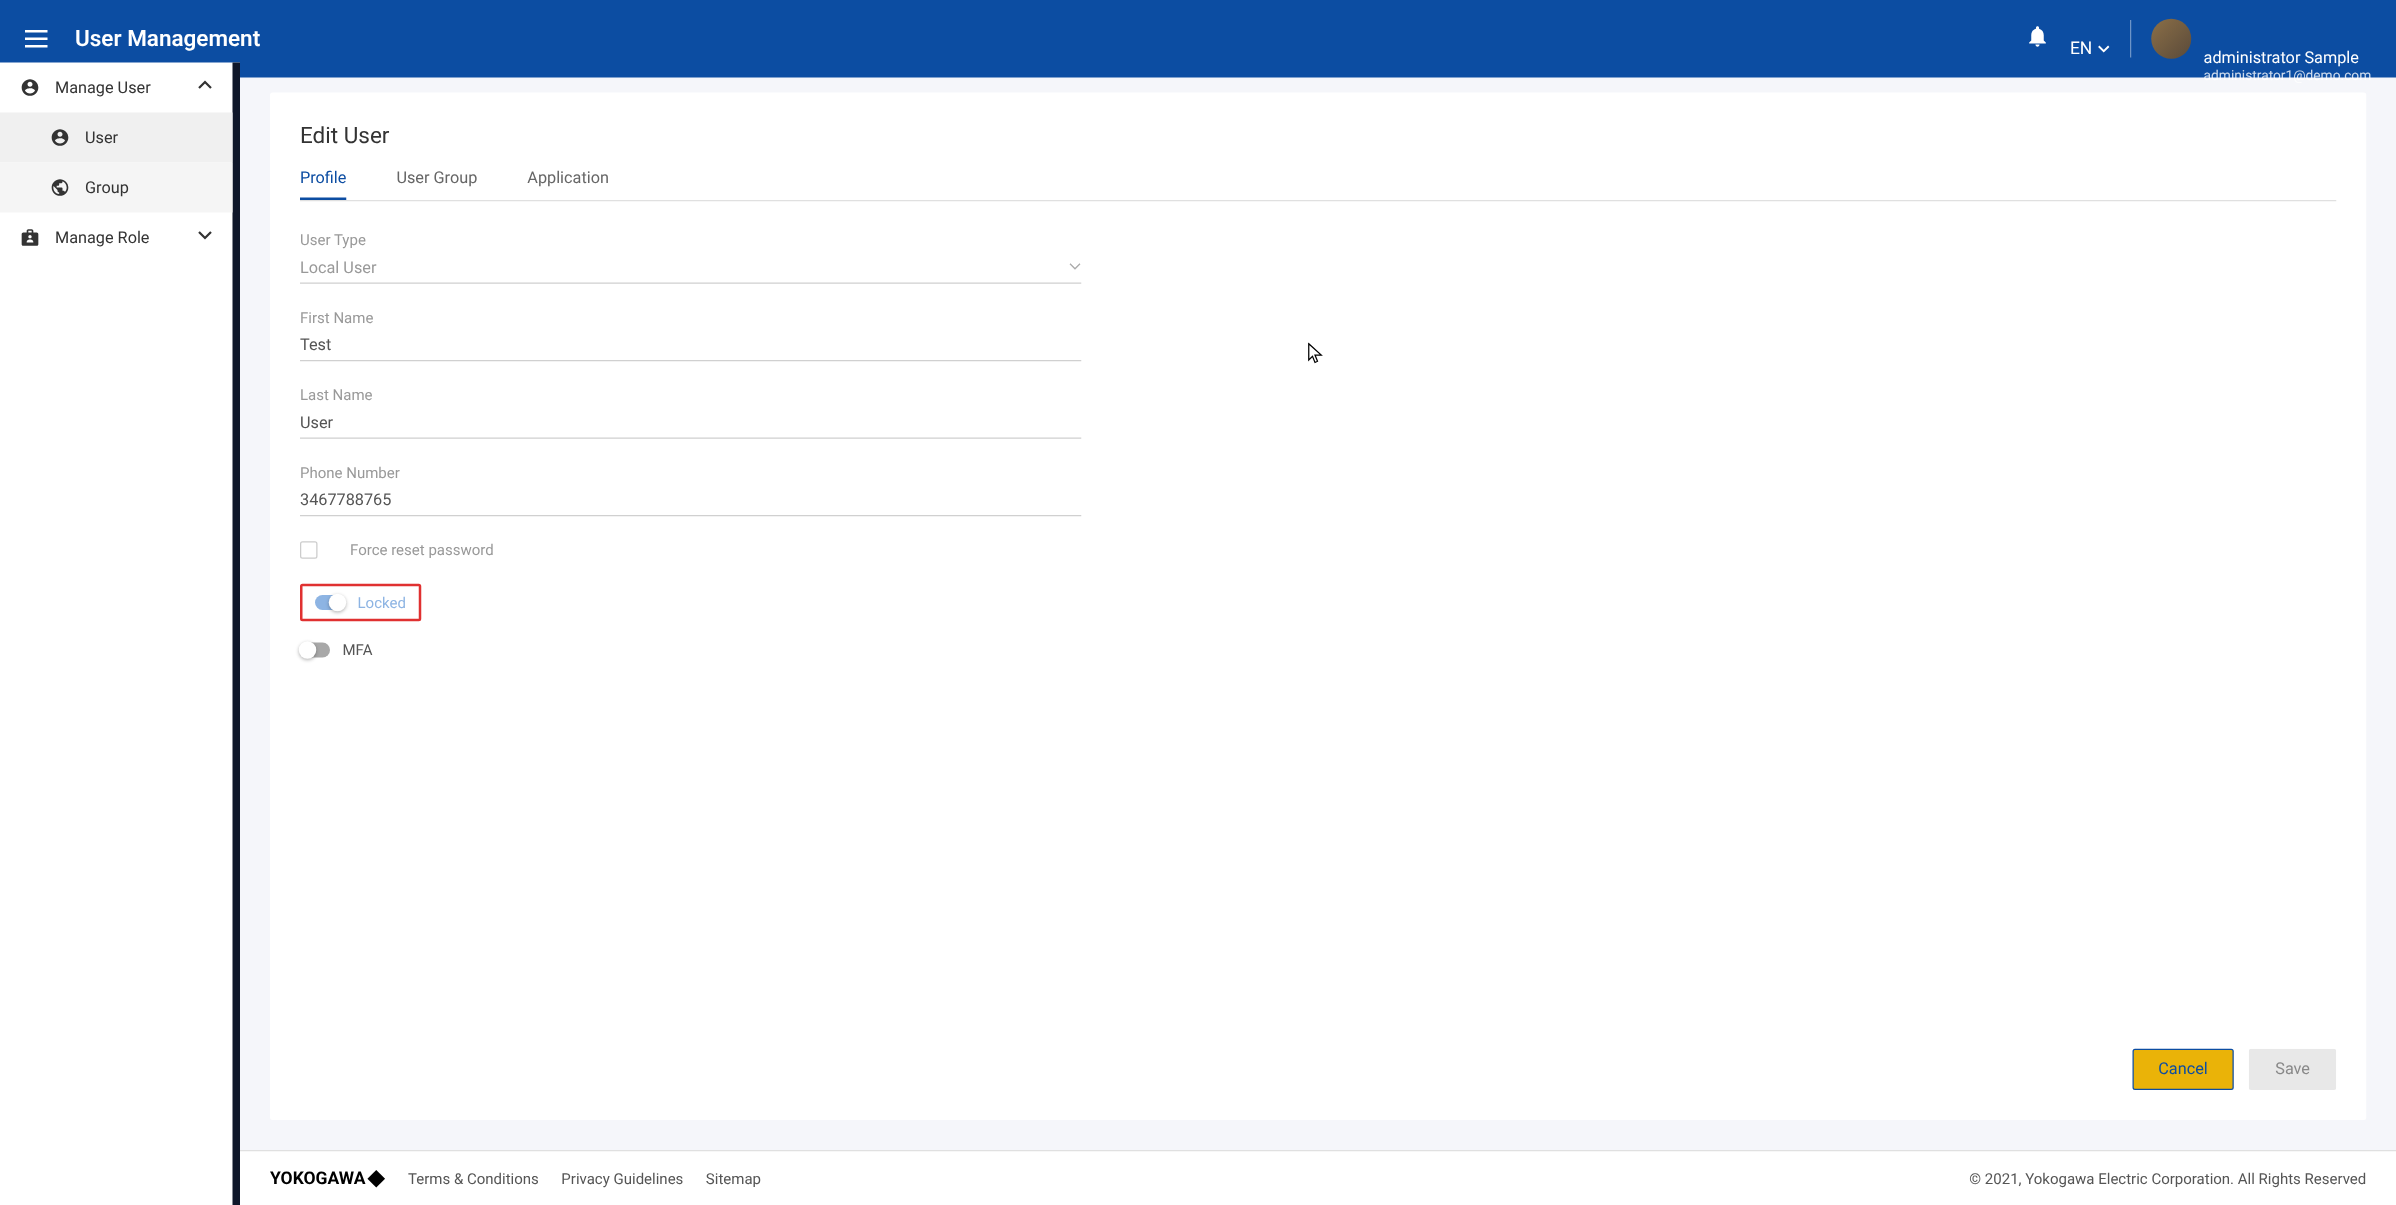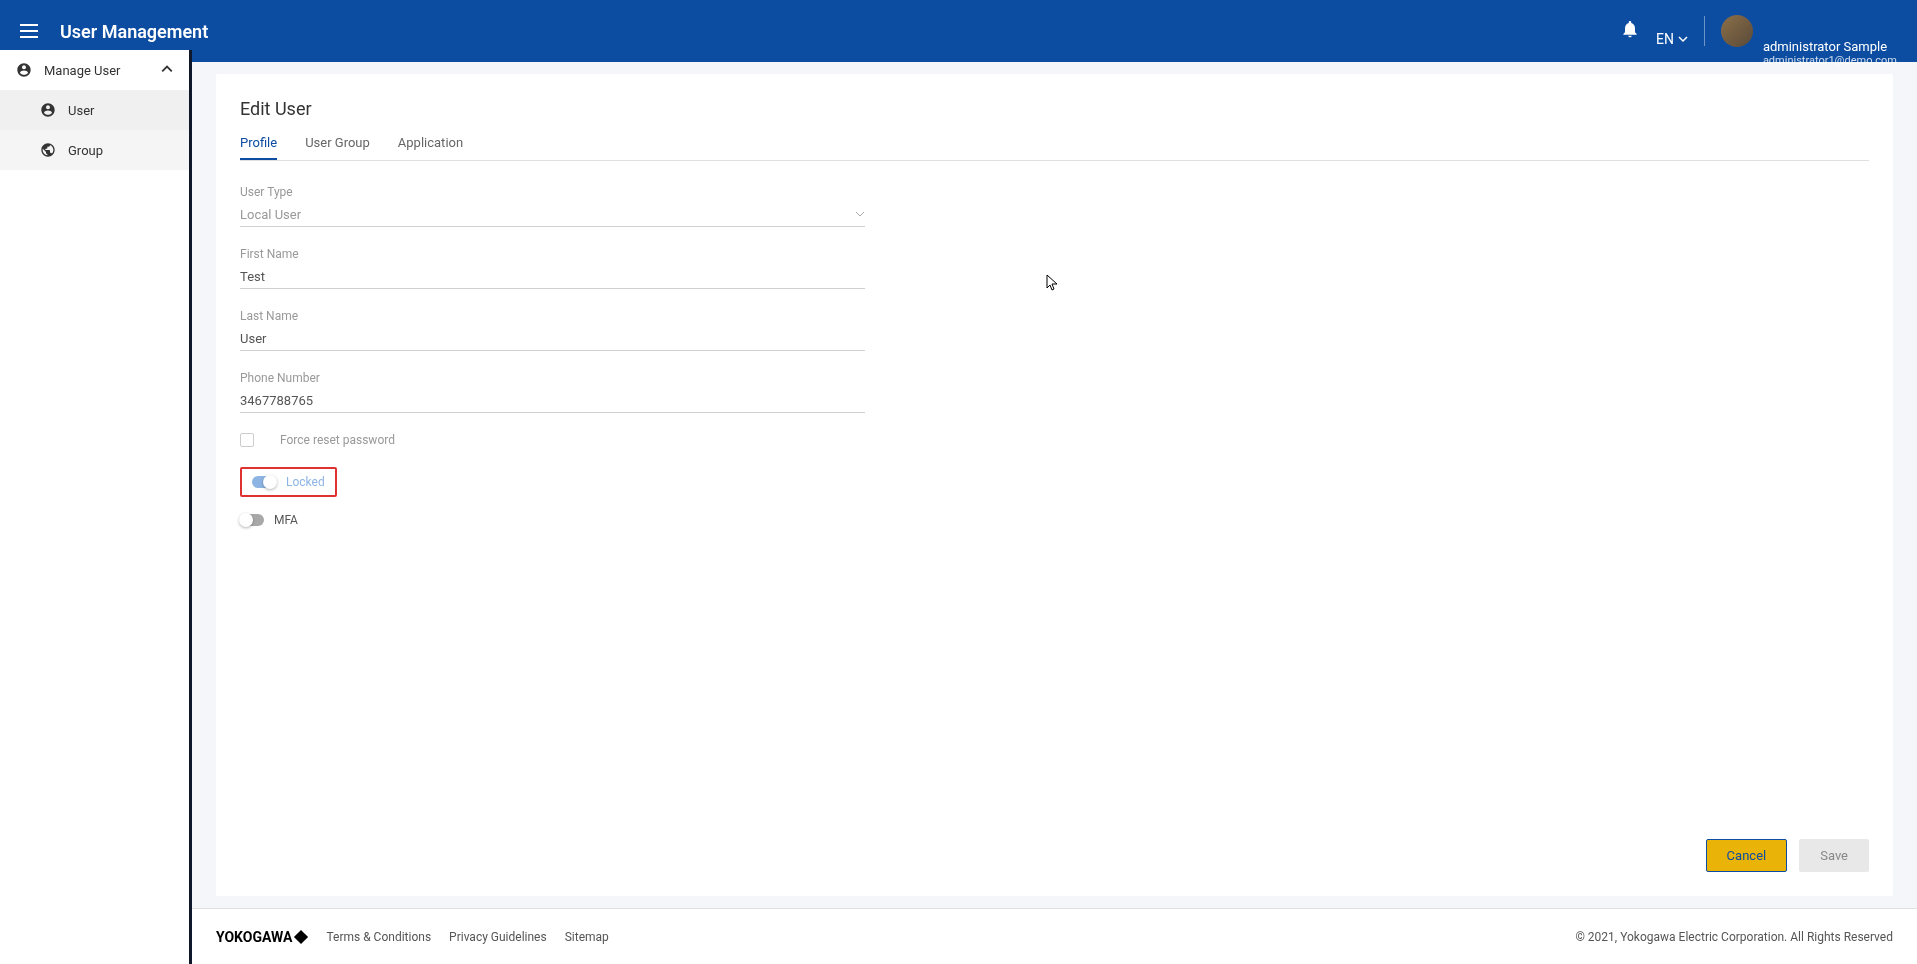--- a/index.html
+++ b/index.html
@@ -15,34 +15,34 @@
     .lang-selector { display: flex; align-items: center; gap: 4px; font-size: 14px; cursor: pointer; margin-top: 16px; }
     .lang-selector svg { width: 10px; height: 10px; fill: white; }
     .divider-v { width: 1px; height: 30px; background: rgba(255,255,255,0.4); }
     .user-info { display: flex; align-items: center; gap: 10px; }
     .avatar { width: 32px; height: 32px; border-radius: 50%; background: linear-gradient(135deg, #8b6f47, #5a4a3a); }
     .user-text { display: flex; flex-direction: column; }
     .user-name { font-size: 13px; margin-top: 44px; }
     .user-email { font-size: 11px; color: rgba(255,255,255,0.8); }
     
     
-    .sidebar { position: absolute; left: 0; top: 50px; width: 192px; bottom: 0; background: white; border-right: 3px solid #0f172a; }
+    .sidebar { position: absolute; left: 0; top: 50px; width: 192px; bottom: 0; background: white; border-right: 6px solid #0f172a; }
     .sidebar-item { display: flex; align-items: center; padding: 12px 16px; font-size: 13px; color: #333; cursor: pointer; gap: 12px; }
     .sidebar-item.parent { font-weight: 400; }
     .sidebar-item.child { padding-left: 40px; background: #f5f5f5; }
     .sidebar-item.child.active { background: #f0f0f0; }
     .sidebar-item .expand-icon { margin-left: auto; }
     .sidebar-item svg.icon { width: 16px; height: 16px; fill: #333; }
     .sidebar-item .expand-icon svg { width: 12px; height: 12px; fill: #333; }
     
     
     .main { position: absolute; left: 192px; top: 50px; right: 0; bottom: 44px; padding: 24px; }
     .card { background: white; border-radius: 2px; padding: 24px; height: 100%; display: flex; flex-direction: column; }
     .card-title { font-size: 18px; color: #333; margin-bottom: 16px; }
-    .tabs { display: flex; gap: 28px; border-bottom: 1px solid #e0e0e0; margin-bottom: 24px; }
+    .tabs { display: flex; gap: 40px; border-bottom: 1px solid #e0e0e0; margin-bottom: 24px; }
     .tab { padding-bottom: 8px; font-size: 13px; color: #666; cursor: pointer; border-bottom: 2px solid transparent; }
     .tab.active { color: #0c4da2; border-bottom-color: #0c4da2; }
     
     .form { max-width: 625px; }
     .form-field { margin-bottom: 20px; }
     .field-label { font-size: 12px; color: #999; margin-bottom: 4px; display: block; }
     .field-value { font-size: 13px; color: #555; padding: 4px 0; border-bottom: 1px solid #d0d0d0; display: flex; align-items: center; justify-content: space-between; }
     .field-value.readonly { color: #999; }
     .field-value .dropdown-icon svg { width: 10px; height: 10px; fill: #aaa; }
     
@@ -59,21 +59,21 @@
     .toggle-label.locked { color: #8db4e3; }
     
     .highlight-box { border: 2px solid #e03131; padding: 6px 10px; display: inline-flex; align-items: center; gap: 10px; margin-bottom: 16px; border-radius: 2px; }
     
     .card-footer { margin-top: auto; display: flex; justify-content: flex-end; gap: 12px; padding-top: 20px; }
     .btn { padding: 8px 20px; font-size: 13px; border-radius: 2px; cursor: pointer; border: 1px solid transparent; }
     .btn-cancel { background: #eab308; color: #0c4da2; border-color: #0c4da2; }
     .btn-save { background: #e8e8e8; color: #888; }
     
     
-    .footer { position: absolute; left: 192px; right: 0; bottom: 0; height: 56px; background: white; border-top: 1px solid #e0e0e0; display: flex; align-items: center; padding: 0 24px; font-size: 12px; color: #555; }
+    .footer { position: absolute; left: 192px; right: 0; bottom: 0; height: 44px; background: white; border-top: 1px solid #e0e0e0; display: flex; align-items: center; padding: 0 24px; font-size: 12px; color: #555; }
     .footer-brand { font-weight: 700; font-size: 14px; color: #000; margin-right: 20px; display: flex; align-items: center; gap: 2px; }
     .footer-brand .diamond { display: inline-block; width: 10px; height: 10px; background: #000; transform: rotate(45deg); margin-left: 2px; }
     .footer-links { display: flex; gap: 18px; }
     .footer-link { color: #555; cursor: pointer; }
     .footer-copy { margin-left: auto; }
     
     .cursor { position: absolute; left: 1046px; top: 274px; pointer-events: none; }
     .cursor svg { width: 14px; height: 18px; }
   </style>
 </head>
@@ -123,20 +123,29 @@
     <svg class="icon" viewBox="0 0 24 24">
         <path d="M12 2C6.48 2 2 6.48 2 12s4.48 10 10 10 10-4.48 10-10S17.52 2 12 2zm0 3c1.66 0 3 1.34 3 3s-1.34 3-3 3-3-1.34-3-3 1.34-3 3-3zm0 14.2c-2.5 0-4.71-1.28-6-3.22.03-1.99 4-3.08 6-3.08 1.99 0 5.97 1.09 6 3.08-1.29 1.94-3.5 3.22-6 3.22z"></path>
       </svg>
     <span>User</span>
   </div>
   <div class="sidebar-item child">
     <svg class="icon" viewBox="0 0 24 24">
         <path d="M12 2C6.48 2 2 6.48 2 12s4.48 10 10 10 10-4.48 10-10S17.52 2 12 2zm-1 17.93c-3.95-.49-7-3.85-7-7.93 0-.62.08-1.21.21-1.79L9 15v1c0 1.1.9 2 2 2v1.93zm6.9-2.54c-.26-.81-1-1.39-1.9-1.39h-1v-3c0-.55-.45-1-1-1H8v-2h2c.55 0 1-.45 1-1V7h2c1.1 0 2-.9 2-2v-.41c2.93 1.19 5 4.06 5 7.41 0 2.08-.8 3.97-2.1 5.39z"></path>
       </svg>
     <span>Group</span>
+  </div>
+  <div class="sidebar-item parent">
+    <svg class="icon" viewBox="0 0 24 24">
+        <path d="M20 6h-4V4c0-1.1-.9-2-2-2h-4c-1.1 0-2 .9-2 2v2H4c-1.1 0-2 .9-2 2v12c0 1.1.9 2 2 2h16c1.1 0 2-.9 2-2V8c0-1.1-.9-2-2-2zM10 4h4v2h-4V4zm2 9c-1.1 0-2-.9-2-2s.9-2 2-2 2 .9 2 2-.9 2-2 2zm4 5H8v-.57c0-1.08.65-2.07 1.66-2.46.73-.28 1.51-.47 2.34-.47s1.61.19 2.34.47c1.01.39 1.66 1.38 1.66 2.46V18z"></path>
+      </svg>
+    <span>Manage Role</span>
+    <span class="expand-icon"><svg viewBox="0 0 10 10">
+          <path d="M1 3 L5 7 L9 3" stroke="#333" stroke-width="1.5" fill="none"></path>
+        </svg></span>
   </div>
 </div>
 
 <div class="main">
   <div class="card">
     <div class="card-title">Edit User</div>
     <div class="tabs">
       <div class="tab active">Profile</div>
       <div class="tab">User Group</div>
       <div class="tab">Application</div>

